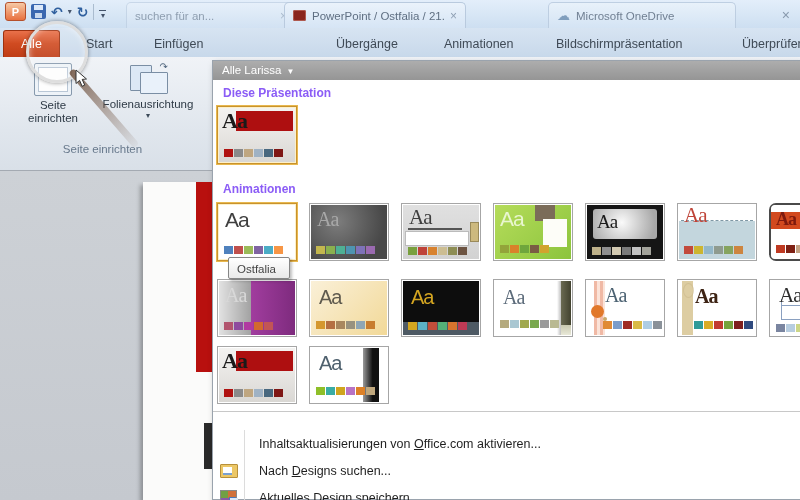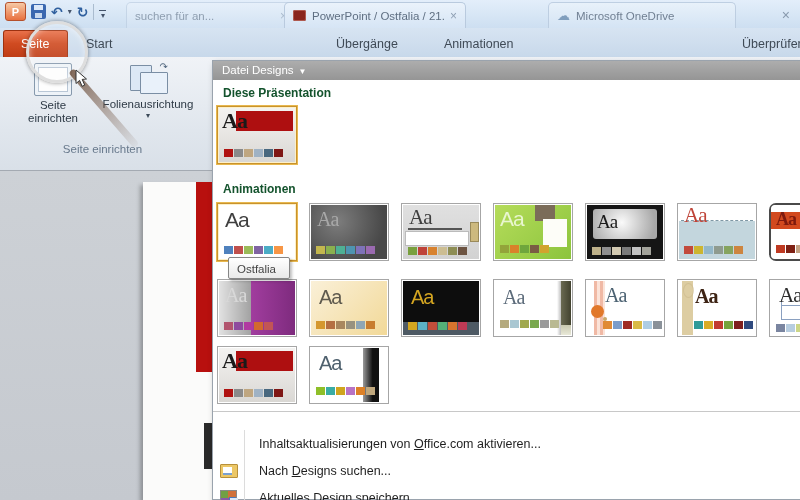--- a/index.html
+++ b/index.html
@@ -70,21 +70,21 @@
   .slide-black{position:absolute;left:204px;top:423px;width:9px;height:46px;background:#2a2a2a;}
 
   
   .gallery{position:absolute;left:212px;top:60px;width:588px;height:440px;background:#ffffff;
     border:1px solid #9aa3ad;border-right:none;box-shadow:3px 4px 7px rgba(0,0,0,.35);
     box-sizing:border-box;z-index:5;}
   .ghead{position:absolute;left:0;top:0;width:100%;height:19px;
     background:linear-gradient(#adadad,#959595);color:#fff;font-size:11.5px;
     line-height:19px;padding-left:9px;box-sizing:border-box;}
   .ghead .c{font-size:8px;margin-left:5px;}
-  .gsection{position:absolute;left:10px;font-size:12px;font-weight:bold;color:#14532d;}
+  .gsection{position:absolute;left:10px;font-size:12px;font-weight:bold;color:#8b5cf6;}
 
   .thumb{position:absolute;width:80px;height:58px;background:#fff;border:1px solid #a6a6a6;box-sizing:border-box;}
   .thumb.sel{border:1px solid #c8922e;box-shadow:0 0 0 1px #e8b84e, inset 0 0 0 2px #fdf0c8;}
   .thumb.round{border-radius:7px;border:2px solid #4a4a4a;}
   .tc{position:absolute;left:1px;top:1px;right:1px;bottom:1px;overflow:hidden;}
   .thumb.round .tc{border-radius:4px;left:0;top:0;right:0;bottom:0;}
   .aa{position:absolute;letter-spacing:-1px;line-height:1;}
   .deco{position:absolute;display:block;}
   .sw{position:absolute;display:flex;gap:1px;}
   .sw i{display:block;width:9px;height:8px;}
@@ -142,24 +142,26 @@
       <span class="floppy"></span>
       <span class="uglyph">↶</span>
       <span class="qcaret">▾</span>
       <span class="uglyph">↻</span>
       <span class="qsep"></span>
       <span class="qmore"><b></b>▾</span>
     </div>
   </div>
 
   <div class="tabrow">
-    <div class="rtab file" style="left:3px;">Seite</div>
+    <div class="rtab file" style="left:3px;">Alle</div>
     <div class="rtab" style="left:72px;">Start</div>
+    <div class="rtab" style="left:140px;">Einfügen</div>
     <div class="rtab" style="left:322px;">Übergänge</div>
     <div class="rtab" style="left:430px;">Animationen</div>
+    <div class="rtab" style="left:542px;">Bildschirmpräsentation</div>
     <div class="rtab" style="left:728px;">Überprüfen</div>
   </div>
 
   <div class="ribbonpane">
     <div class="bigbtn" style="left:14px;top:6px;width:78px;">
       <div class="pageicon"></div>
       <div class="btnlabel">Seite einrichten</div>
     </div>
     <div class="bigbtn" style="left:92px;top:6px;width:112px;">
       <div class="slidesicon">
@@ -173,21 +175,21 @@
     <div class="groupcap">Seite einrichten</div>
   </div>
 
   <div class="workspace"></div>
   <div class="slide"></div>
   <div class="slide-redbar"></div>
   <div class="slide-black"></div>
 
   <div class="gallery">
     <div class="ghead">
-      <span>Datei Designs</span><span class="c">▼</span>
+      <span>Alle Larissa</span><span class="c">▼</span>
     </div>
     <div class="gsection" style="top:25px;">Diese Präsentation</div>
     <div id="thumb-current"></div>
     <div class="gsection" style="top:121px;">Animationen</div>
     <div id="thumb-rows"></div>
     <div class="tooltip">Ostfalia</div>
     <div class="gsep"></div>
     <div class="gmenu" id="gmenu">
         <div class="gmenu-item">
           <div class="gmenu-ic"></div>

